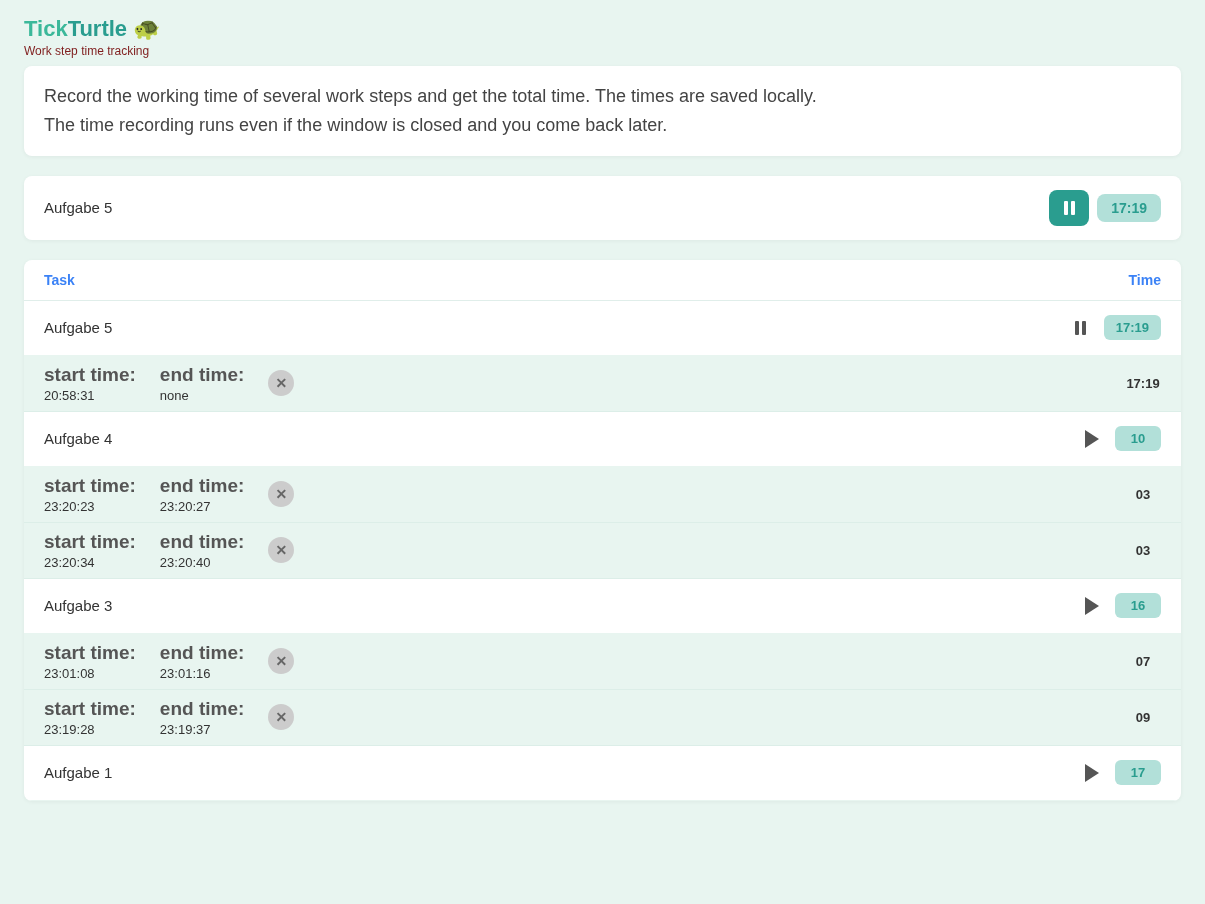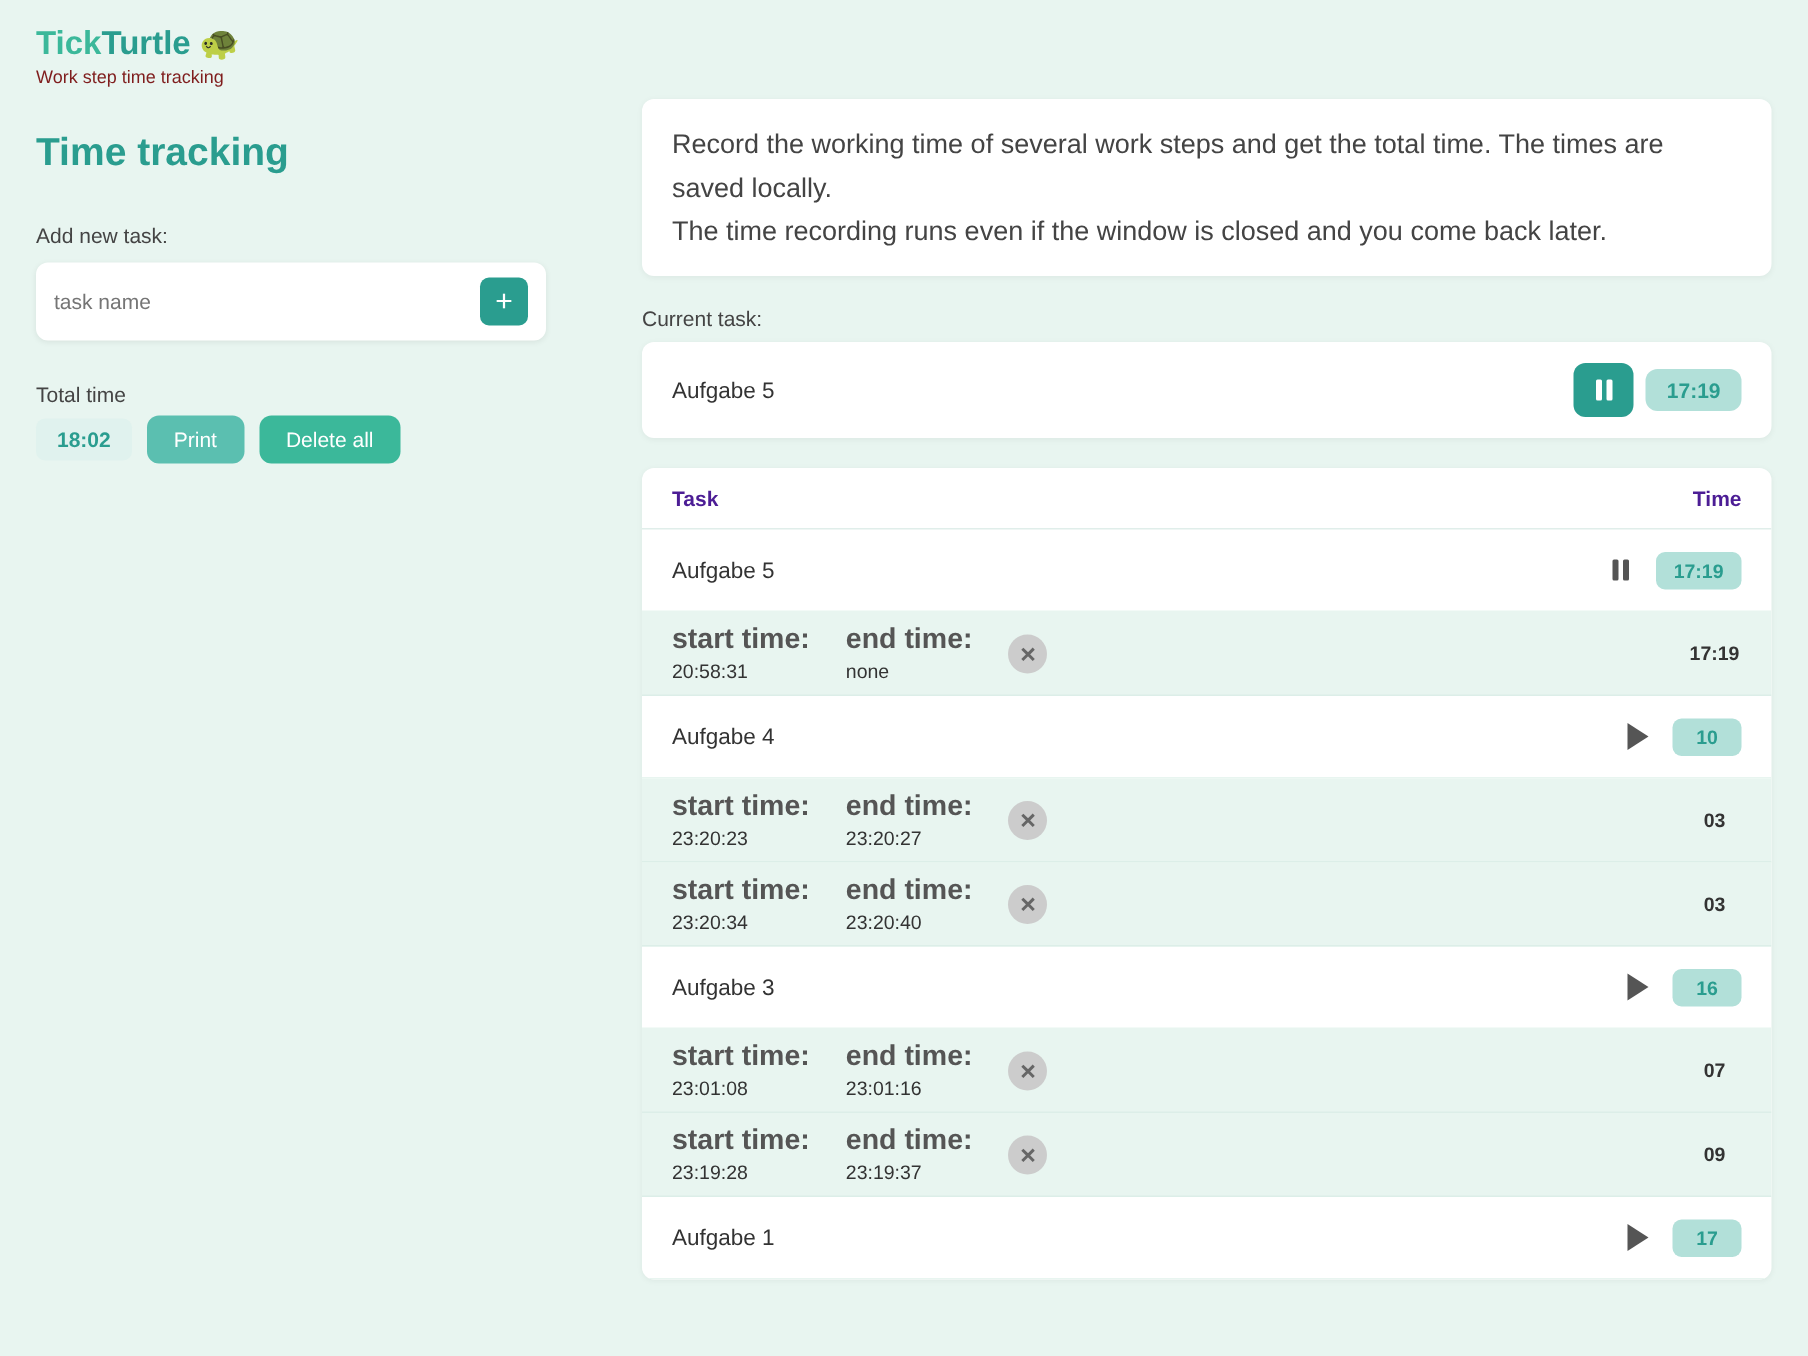--- a/index.html
+++ b/index.html
@@ -189,21 +189,21 @@
       background: white;
       border-radius: 8px;
       overflow: hidden;
       box-shadow: 0 1px 4px rgba(0,0,0,0.05);
     }
     .task-table-header {
       display: flex;
       justify-content: space-between;
       padding: 12px 20px;
       font-weight: bold;
-      color: #4c1d95;
+      color: #3b82f6;
       border-bottom: 1px solid #e0eeea;
     }
     .task-row {
       display: flex;
       align-items: center;
       justify-content: space-between;
       padding: 12px 20px;
       border-bottom: 1px solid #e8f5f0;
     }
     .task-row-name {
@@ -313,47 +313,28 @@
       <span class="logo-text">
         <span class="logo-tick">Tick</span><span class="logo-turtle">Turtle</span><span class="logo-icon">🐢</span>
       </span>
     </div>
     <div class="logo-subtitle">Work step time tracking</div>
   </div>
 </div>
 
 <div class="main-layout">
 
-  <div class="left-panel">
-    <div class="page-title">Time tracking</div>
-
-    <div class="add-task-label">Add new task:</div>
-    <div class="add-task-row">
-      <input type="text" class="task-name-input" placeholder="task name" style="">
-      <button class="add-task-btn">+</button>
-    </div>
-
-    <div style="margin-top: 28px;">
-      <div class="total-time-label">Total time</div>
-      <div class="total-time-row">
-        <div class="total-time-badge">18:02</div>
-        <button class="print-btn">Print</button>
-        <button class="delete-all-btn">Delete all</button>
-      </div>
-    </div>
-  </div>
 
   <div class="right-panel">
 
     <div class="description-box">
       <span>Record the working time of several work steps and get the total time. The times are saved locally.</span><br>
       <span>The time recording runs even if the window is closed and you come back later.</span>
     </div>
 
-    <div class="current-task-label">Current task:</div>
     <div class="current-task-box">
       <span class="current-task-name">Aufgabe 5</span>
       <div class="current-task-controls">
         <button class="pause-btn">
           <div class="pause-bars">
             <div class="pause-bar"></div>
             <div class="pause-bar"></div>
           </div>
         </button>
         <div class="time-badge">17:19</div>

